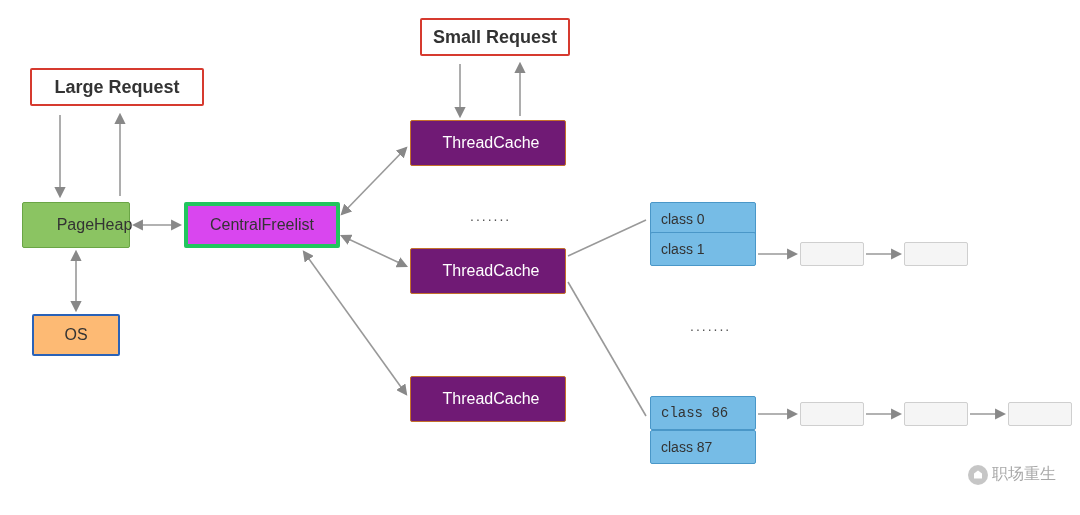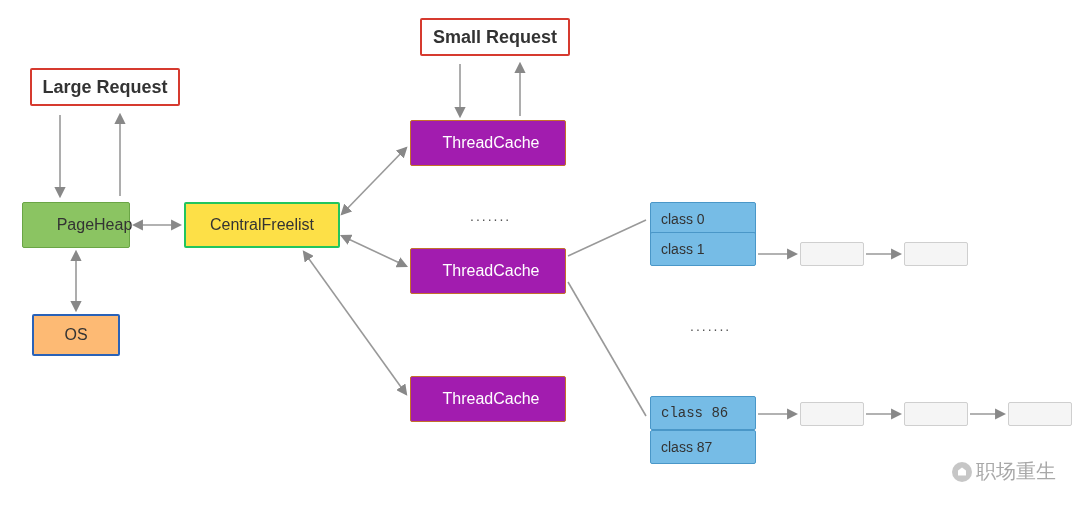--- a/index.html
+++ b/index.html
@@ -32,27 +32,27 @@
     font-size: 18px;
     color: #333;
   }
   .green-box {
     background: #8bc462;
     border: 1px solid #6aa545;
     color: #333;
     font-size: 16px;
   }
   .cream-box {
-    background: #fde047;
-    border: 2px solid #22c55e;
+    background: #d946ef;
+    border: 4px solid #22c55e;
     color: #333;
     font-size: 16px;
   }
   .orange-box {
-    background: #a21caf;
+    background: #701a75;
     border: 1px solid #c4702a;
     color: #fff;
     font-size: 16px;
     padding-left: 6px;
   }
   .blue-box {
     background: #fdba74;
     border: 2px solid #2962b8;
     color: #333;
     font-size: 16px;
@@ -82,21 +82,21 @@
     width: 1080px;
     height: 515px;
     pointer-events: none;
   }
   .watermark {
     position: absolute;
     display: flex;
     align-items: center;
     gap: 4px;
     color: #9a9a9a;
-    font-size: 20px;
+    font-size: 16px;
     opacity: 0.85;
   }
   .wm-icon {
     width: 20px;
     height: 20px;
     border-radius: 50%;
     background: #bdbdbd;
     display: flex;
     align-items: center;
     justify-content: center;
@@ -105,21 +105,21 @@
     content: "";
     width: 10px; height: 10px;
     background: #fff;
     clip-path: polygon(50% 10%, 90% 40%, 90% 90%, 10% 90%, 10% 40%);
   }
 </style>
 </head>
 <body>
 <div class="stage">
 
-<div class="box title-box" style="left:30px; top:68px; width:150px; height:38px;">Large Request</div>
+<div class="box title-box" style="left:30px; top:68px; width:174px; height:38px;">Large Request</div>
 
 <div class="box title-box" style="left:420px; top:18px; width:150px; height:38px;">Small Request</div>
 
 <div class="box green-box" style="left:22px; top:202px; width:108px; height:46px;padding-left:37px;">PageHeap</div>
 
 <div class="box blue-box" style="left:32px; top:314px; width:88px; height:42px;">OS</div>
 
 <div class="box cream-box" style="left:184px; top:202px; width:156px; height:46px;">CentralFreelist</div>
 
 <div class="box orange-box" style="left:410px; top:120px; width:156px; height:46px;">ThreadCache</div>

